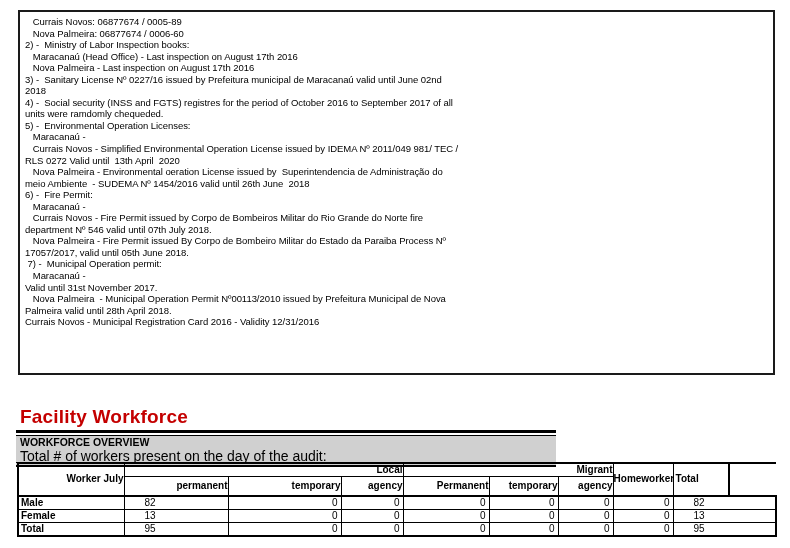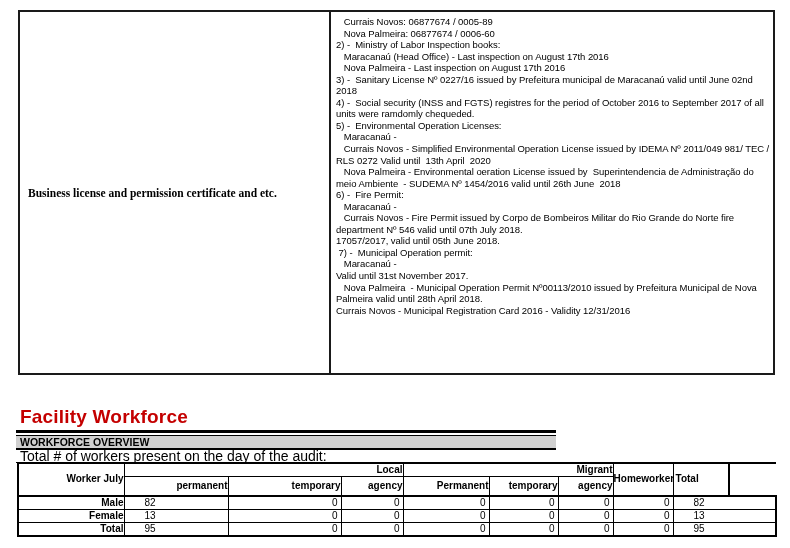--- a/index.html
+++ b/index.html
@@ -34,21 +34,21 @@
   
   .section-title{
     position:absolute;left:20px;top:406px;
     font-size:19px;font-weight:bold;color:var(--heading-red);
     letter-spacing:0.2px;
   }
   .title-underline{
     position:absolute;left:16px;top:430px;width:540px;height:3px;background:#000;
   }
   .overview-bar{
-    position:absolute;left:16px;top:435px;width:540px;height:15px;
+    position:absolute;left:16px;top:435px;width:540px;height:32px;
     background:var(--bar-gray);border-top:1px solid #000;border-bottom:2px solid #000;
     font-size:10.5px;font-weight:bold;line-height:12px;padding-left:4px;
   }
   .total-workers-row{
     position:absolute;left:16px;top:450px;width:540px;height:13px;
     border-bottom:1px solid #000;
     font-size:14px;font-weight:normal;line-height:12px;padding-left:4px;
   }
 
   
@@ -60,52 +60,52 @@
   table.wf th,table.wf td{
     border:1px solid #000;padding:0;overflow:hidden;white-space:nowrap;
     vertical-align:middle;height:13px;line-height:12px;
   }
   table.wf th{font-weight:bold;text-align:right;}
   table.wf .r1 th{border-top:2px solid #000;}
   table.wf .edge-l{border-left:2px solid #000;}
   table.wf .hdr-bottom{border-bottom:2px solid #000;}
   table.wf .total-hdr{border-right:2px solid #000;}
   table.wf .ext-hdr{border-top:none;border-right:none;border-bottom:2px solid #000;background:#fff;}
-  table.wf .row-label{font-weight:bold;text-align:right;padding-left:2px;}
+  table.wf .row-label{font-weight:bold;text-align:left;padding-left:2px;}
   table.wf .num-left{text-align:left;padding-left:20px;}
   table.wf .num-right{text-align:right;padding-right:3px;}
   table.wf .total-val{text-align:left;padding-left:20px;border-right:2px solid #000;}
   table.wf .last-row td{border-bottom:2px solid #000;}
   table.wf .sub{height:19px;margin-left:28px;}
 </style>
 </head>
 <body>
 
 <div class="license-table">
-  <div class="license-label-cell">Business license and permission certificate and etc.</div>
   <div class="license-content-cell">
       <div class="content-line">   Currais Novos: 06877674 / 0005-89</div>
       <div class="content-line">   Nova Palmeira: 06877674 / 0006-60</div>
       <div class="content-line">2) -  Ministry of Labor Inspection books:</div>
       <div class="content-line">   Maracanaú (Head Office) - Last inspection on August 17th 2016</div>
       <div class="content-line">   Nova Palmeira - Last inspection on August 17th 2016</div>
       <div class="content-line">3) -  Sanitary License Nº 0227/16 issued by Prefeitura municipal de Maracanaú valid until June 02nd</div>
       <div class="content-line">2018</div>
       <div class="content-line">4) -  Social security (INSS and FGTS) registres for the period of October 2016 to September 2017 of all</div>
       <div class="content-line">units were ramdomly chequeded.</div>
       <div class="content-line">5) -  Environmental Operation Licenses:</div>
       <div class="content-line">   Maracanaú -</div>
       <div class="content-line">   Currais Novos - Simplified Environmental Operation License issued by IDEMA Nº 2011/049 981/ TEC /</div>
       <div class="content-line">RLS 0272 Valid until  13th April  2020</div>
       <div class="content-line">   Nova Palmeira - Environmental oeration License issued by  Superintendencia de Administração do</div>
       <div class="content-line">meio Ambiente  - SUDEMA Nº 1454/2016 valid until 26th June  2018</div>
       <div class="content-line">6) -  Fire Permit:</div>
       <div class="content-line">   Maracanaú -</div>
       <div class="content-line">   Currais Novos - Fire Permit issued by Corpo de Bombeiros Militar do Rio Grande do Norte fire</div>
       <div class="content-line">department Nº 546 valid until 07th July 2018.</div>
+      <div class="content-line">   Nova Palmeira - Fire Permit issued By Corpo de Bombeiro Militar do Estado da Paraiba Process Nº</div>
       <div class="content-line">17057/2017, valid until 05th June 2018.</div>
       <div class="content-line"> 7) -  Municipal Operation permit:</div>
       <div class="content-line">   Maracanaú -</div>
       <div class="content-line">Valid until 31st November 2017.</div>
       <div class="content-line">   Nova Palmeira  - Municipal Operation Permit Nº00113/2010 issued by Prefeitura Municipal de Nova</div>
       <div class="content-line">Palmeira valid until 28th April 2018.</div>
       <div class="content-line">Currais Novos - Municipal Registration Card 2016 - Validity 12/31/2016</div>
     </div>
 </div>
 

